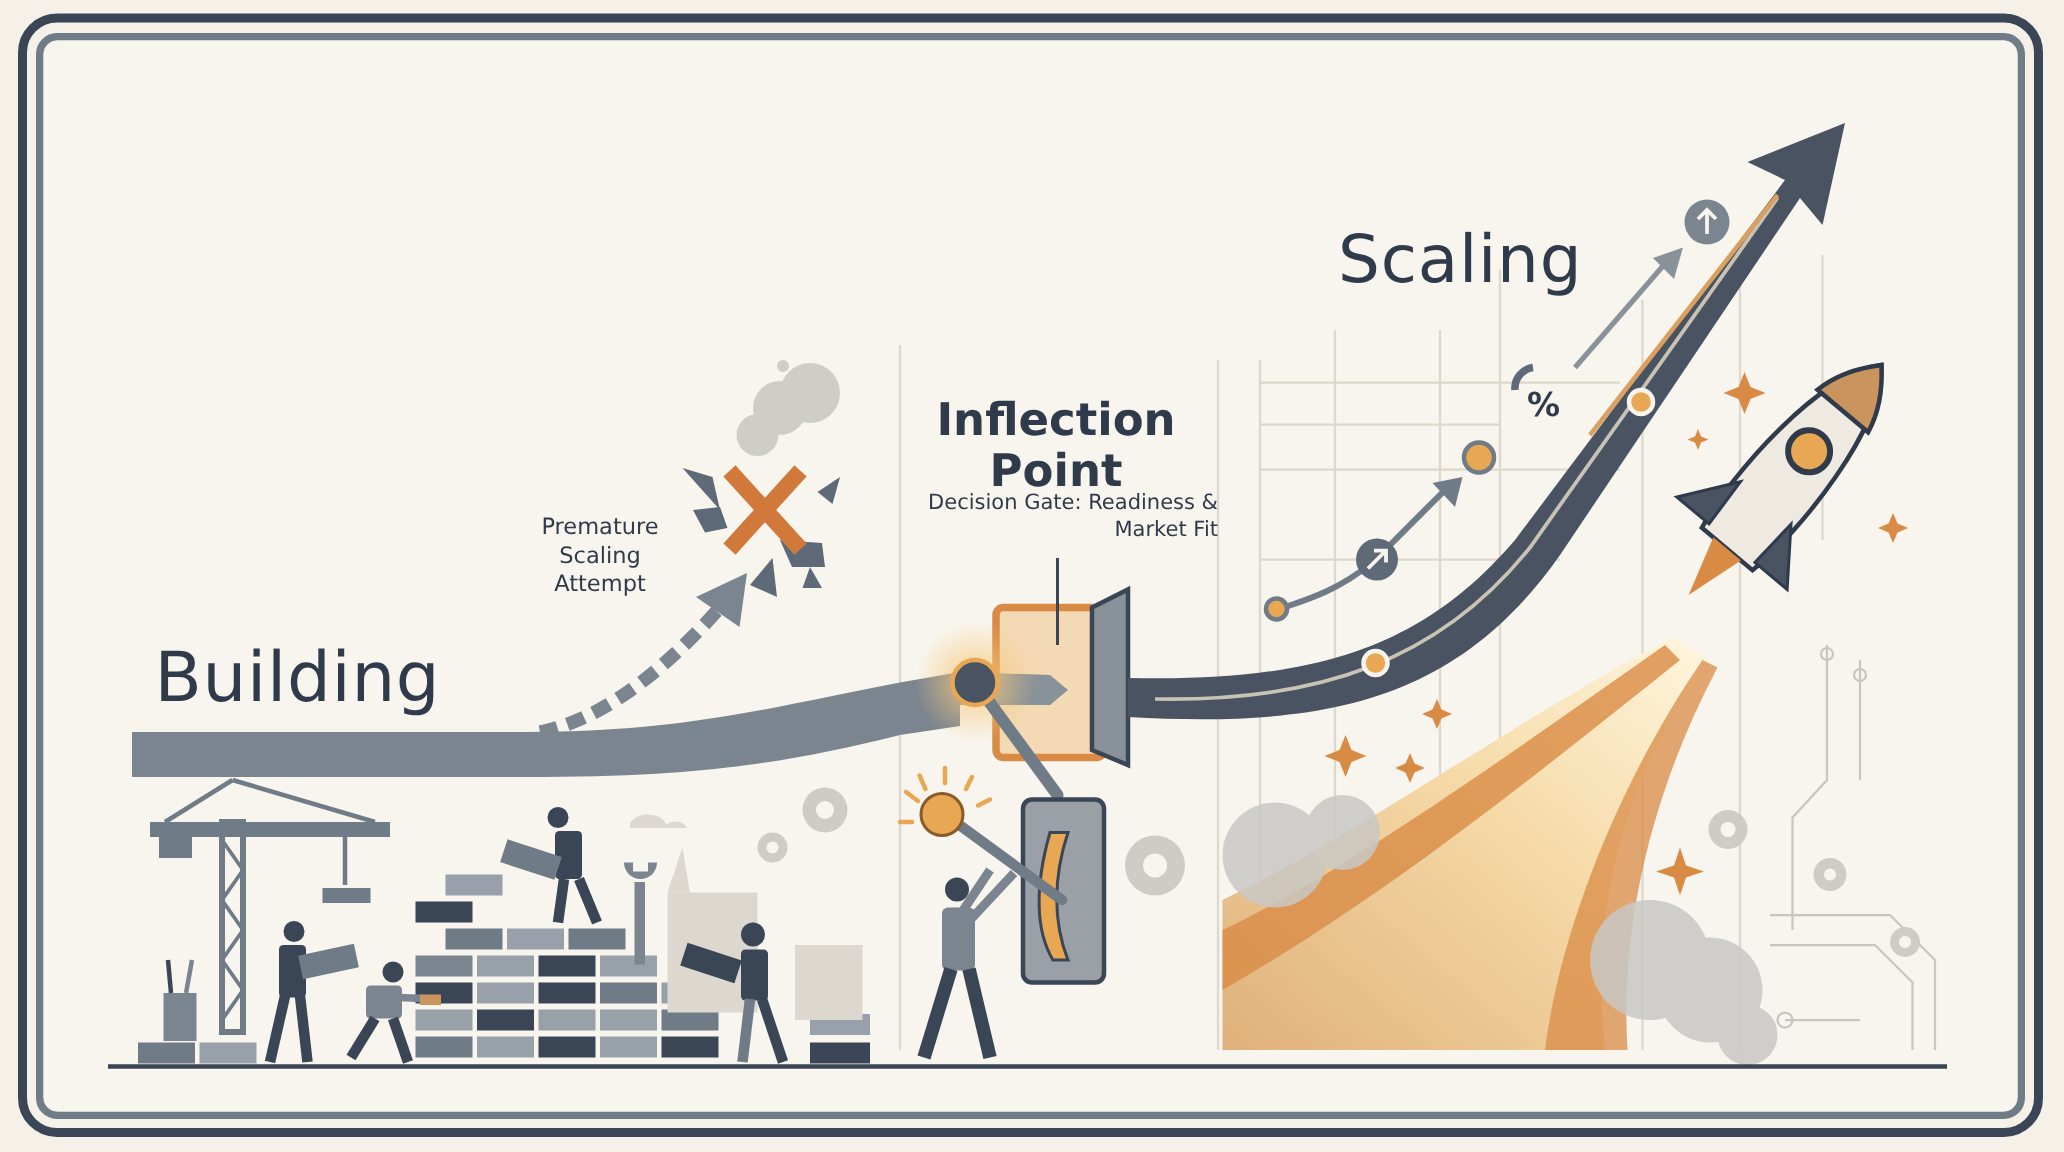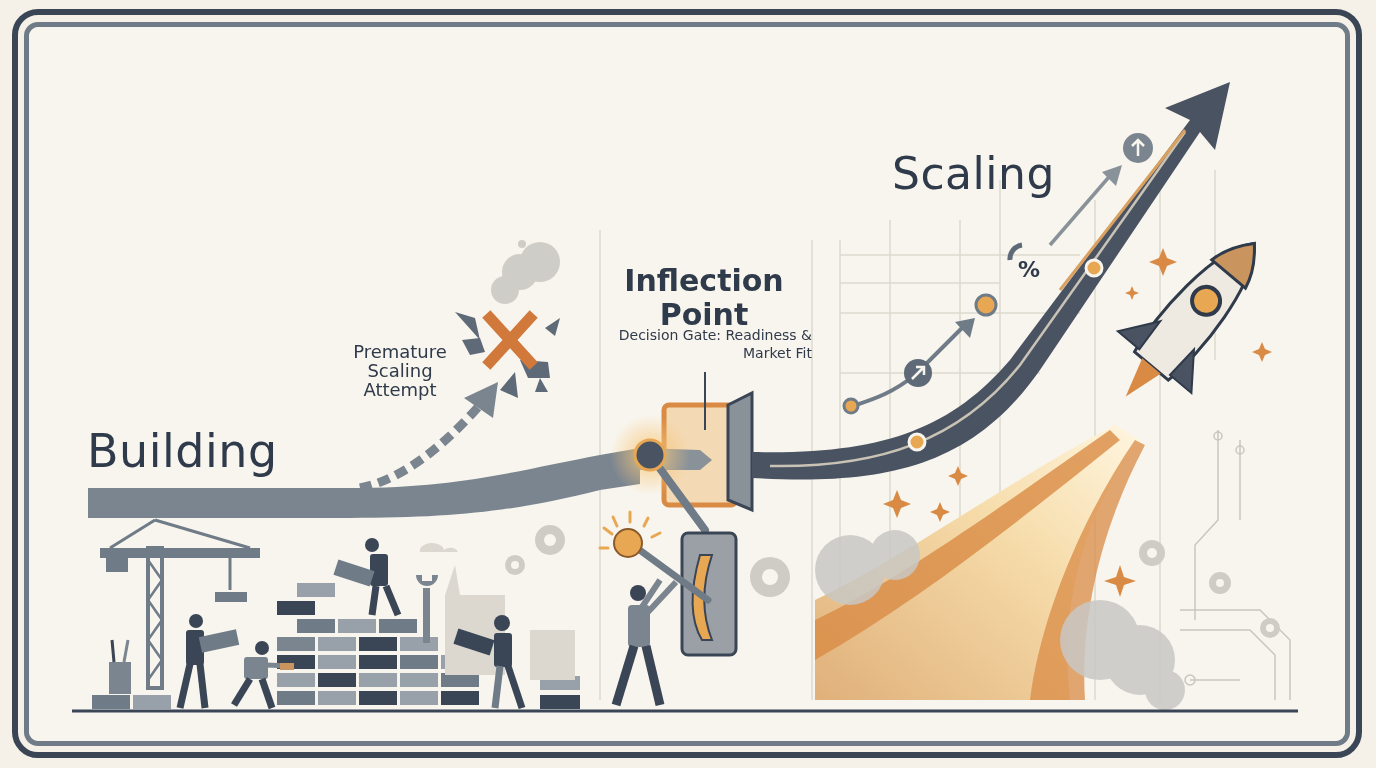--- a/index.html
+++ b/index.html
@@ -16,23 +16,23 @@
   .frame-inner {
     position: absolute; left: 24px; top: 22px; width: 1326px; height: 724px;
     border: 5px solid #6f7b87; border-radius: 14px; box-sizing: border-box;
   }
   .paper {
     position: absolute; left: 29px; top: 27px; width: 1316px; height: 714px;
     background: #f8f5ee; border-radius: 10px;
   }
   svg.art { position: absolute; left: 0; top: 0; }
   .label { position: absolute; color: #2f3a4a; white-space: nowrap; text-align: right; }
-  .lbl-building { left: 87px; top: 424px; font-size: 46px; font-weight: 400; letter-spacing: 0.5px; }
+  .lbl-building { left: 103px; top: 424px; font-size: 46px; font-weight: 400; letter-spacing: 0.5px; }
   .lbl-scaling { left: 892px; top: 148px; font-size: 44px; font-weight: 400; letter-spacing: 0.5px; }
-  .lbl-premature { left: 340px; top: 342px; width: 120px; text-align: center; font-size: 18px; line-height: 19px; white-space: normal; }
+  .lbl-premature { left: 340px; top: 342px; width: 120px; text-align: center; font-size: 15px; line-height: 19px; white-space: normal; }
   .lbl-inflection { left: 596px; top: 251px; width: 216px; text-align: center; font-size: 30px; font-weight: 700; line-height: 34px; white-space: normal; margin-top: 13px; }
   .lbl-gate { left: 596px; top: 326px; width: 216px; text-align: right; font-size: 14px; line-height: 18px; white-space: normal; }
 </style>
 </head>
 <body>
 
 <div class="frame-outer"></div>
 <div class="frame-inner"></div>
 <div class="paper"></div>
 

